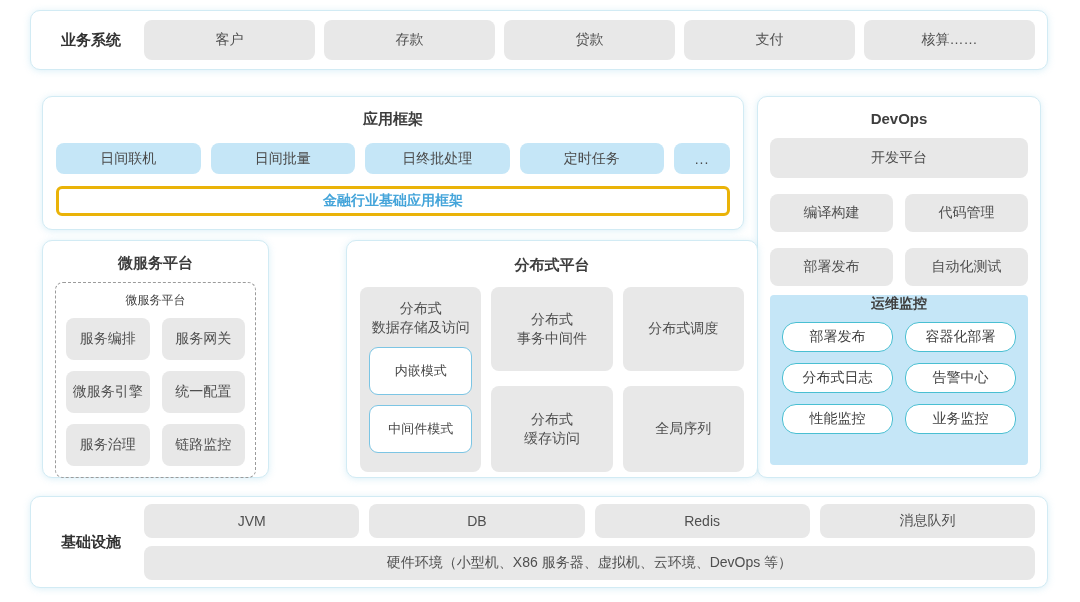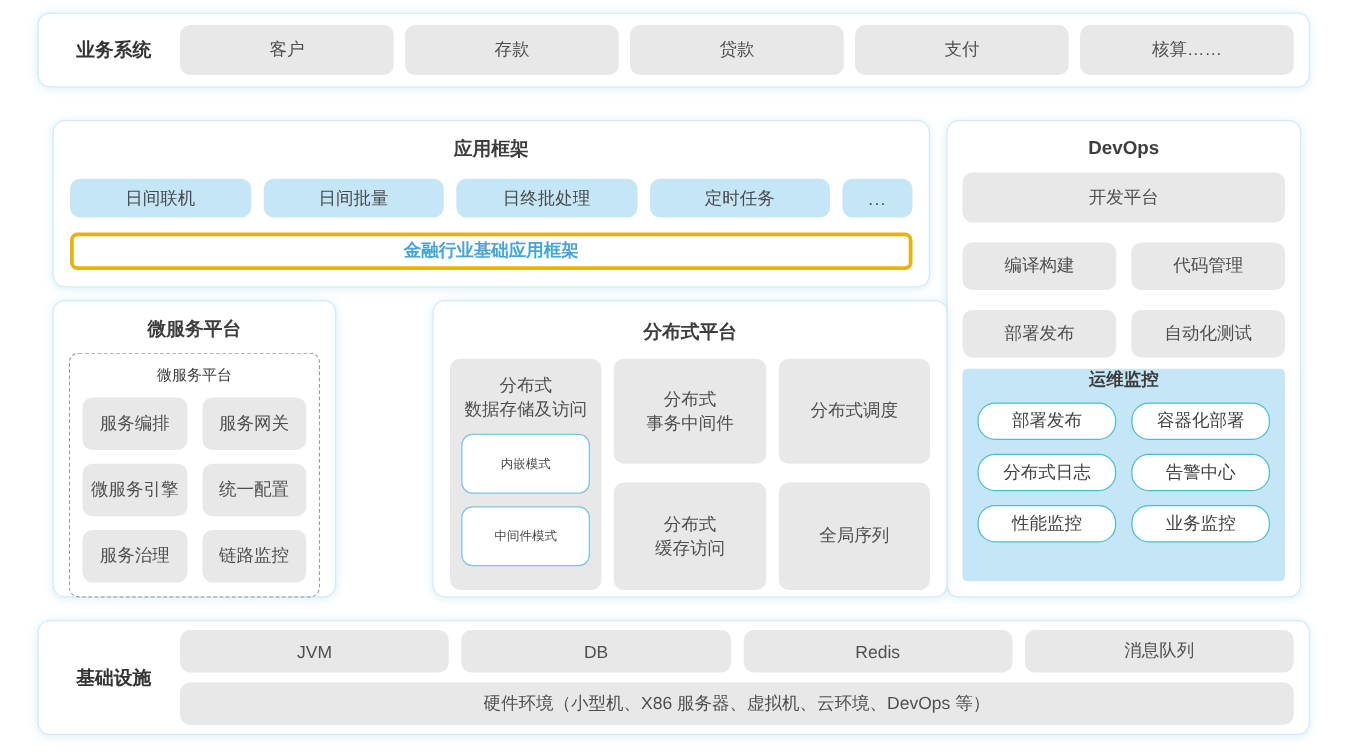--- a/index.html
+++ b/index.html
@@ -65,21 +65,21 @@
   
   .dist { left:346px; top:240px; width:412px; height:238px; padding:0 13px; }
   .dist .sec-title { margin-top:15px; }
   .dist-grid { margin-top:12px; display:grid; grid-template-columns:1fr 1fr 1fr;
     gap:0 10px; }
   .store-box { height:185px; background:#e8e8e8; border-radius:8px; padding:0 9px;
     display:flex; flex-direction:column; align-items:stretch; }
   .store-head { margin-top:12px; font-size:14px; color:#4f4f4f; }
   .mode-chip { margin-top:10px; height:48px; background:#fff; border:1px solid #7cc5e4;
     border-radius:9px; display:flex; align-items:center; justify-content:center;
-    font-size:10px; color:#474747; }
+    font-size:13px; color:#474747; }
   .dist-col { display:flex; flex-direction:column; gap:15px; }
   .dist-col .gbox.tall1 { height:84px; }
   .dist-col .gbox.tall2 { height:86px; }
 
   
   .infra { left:30px; top:496px; width:1018px; height:92px;
     display:flex; align-items:center; gap:9px; padding:0 12px 0 16px; }
   .infra-right { flex:1 1 auto; display:flex; flex-direction:column; gap:8px; }
   .infra-row { display:flex; gap:10px; }
   .infra-row .gbox { flex:1 1 0; height:34px; }

